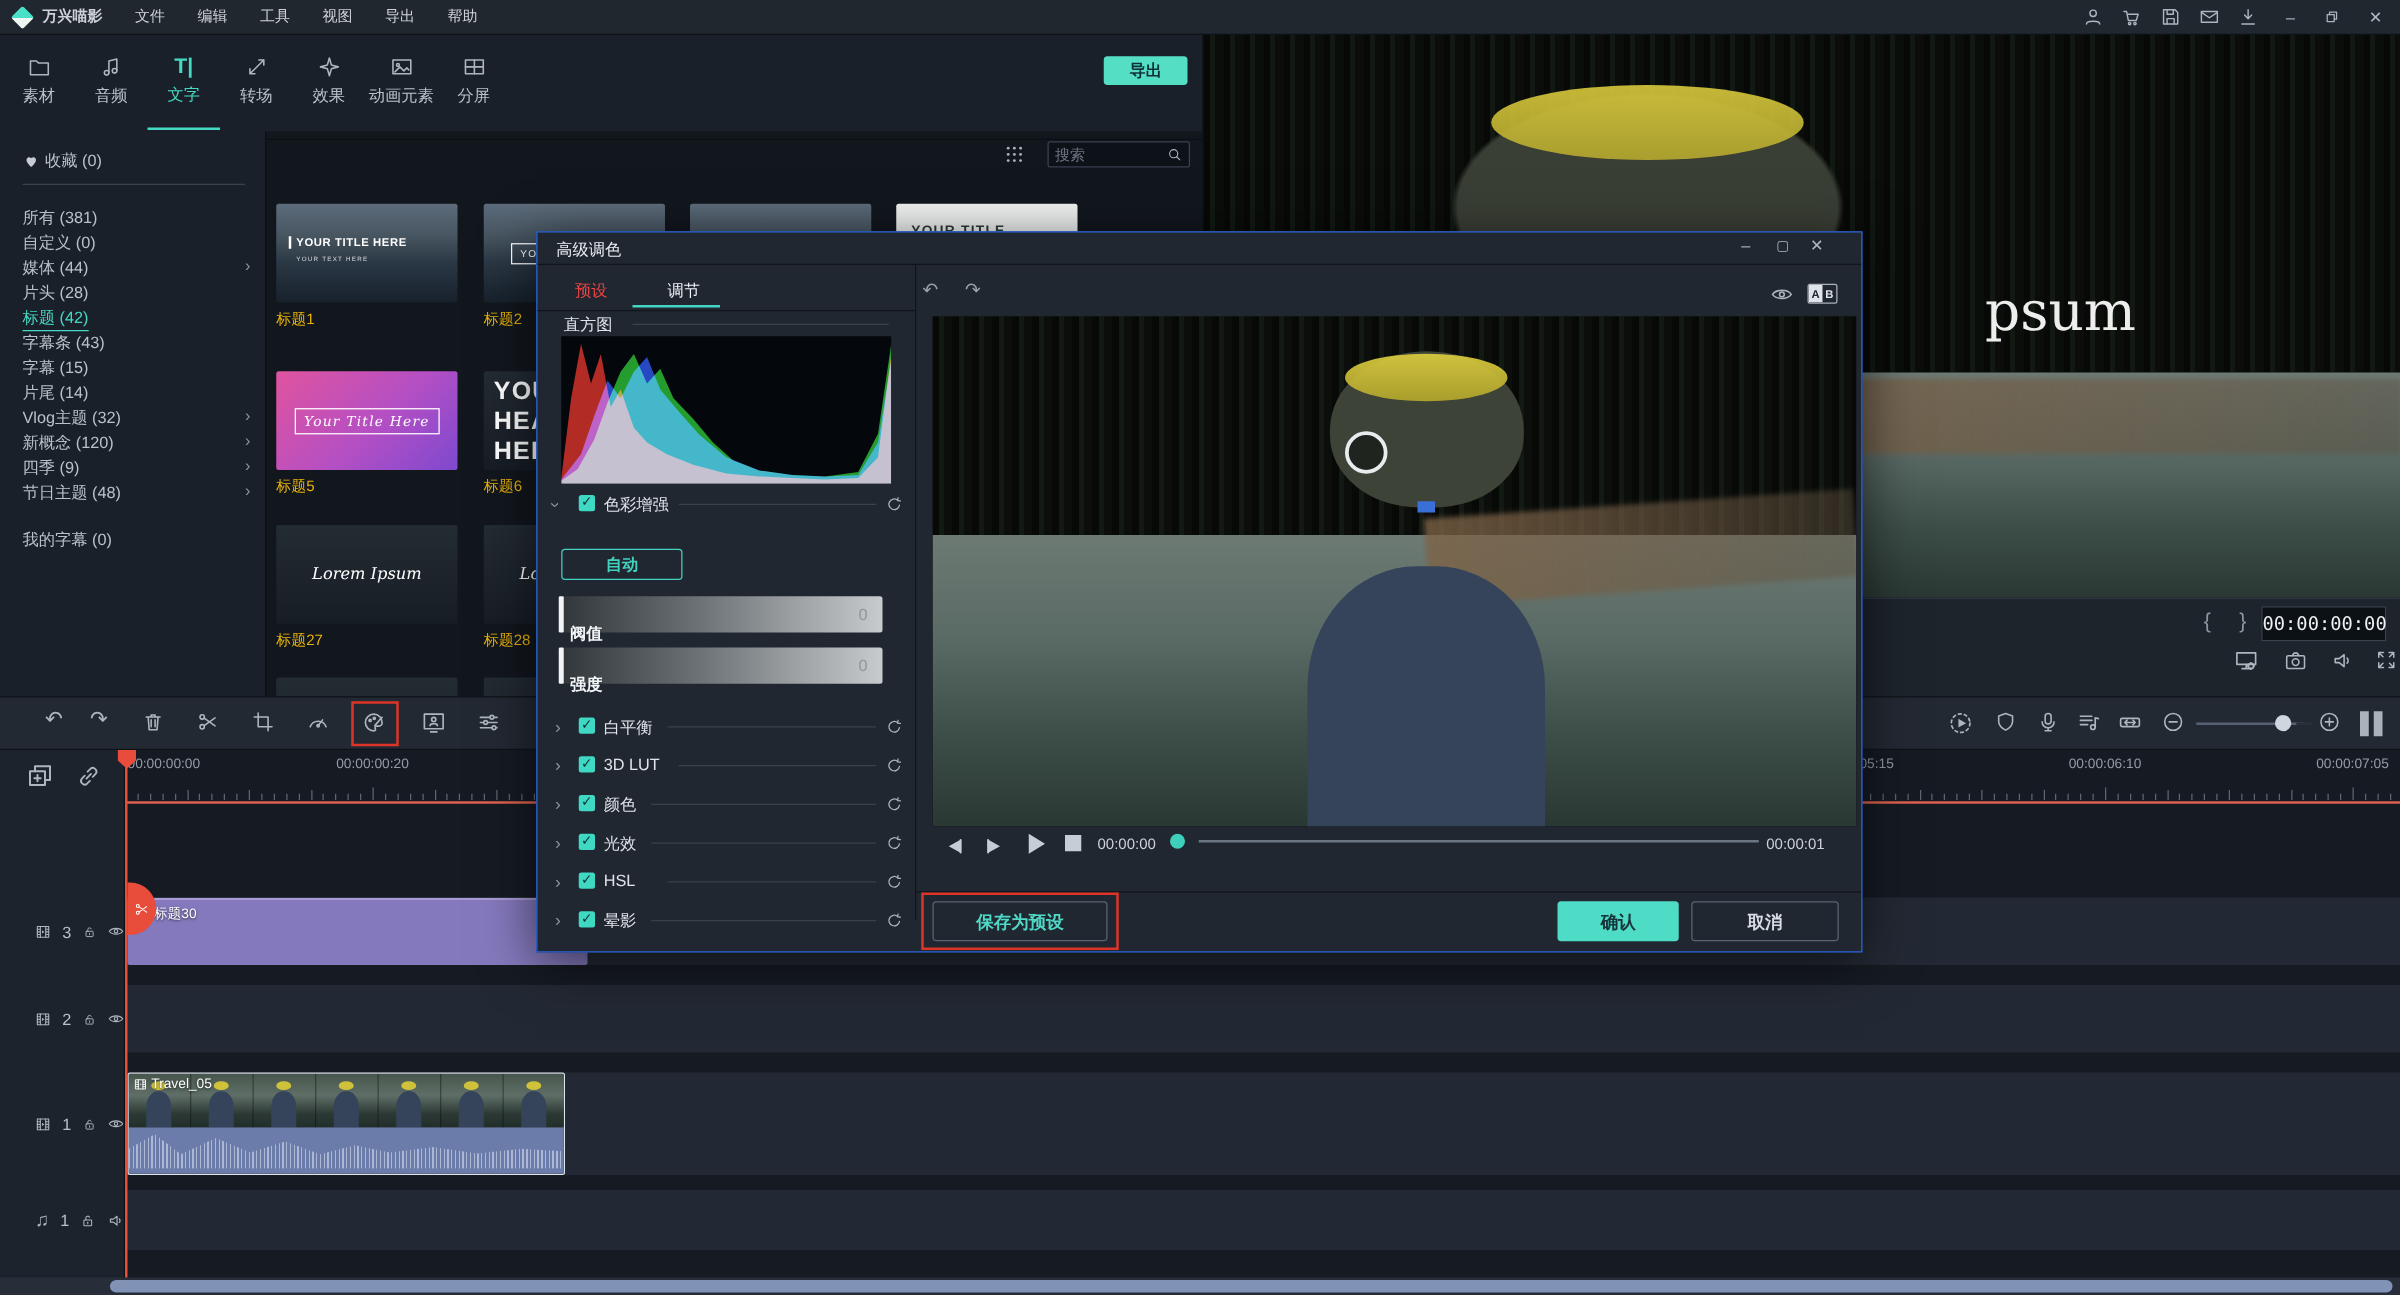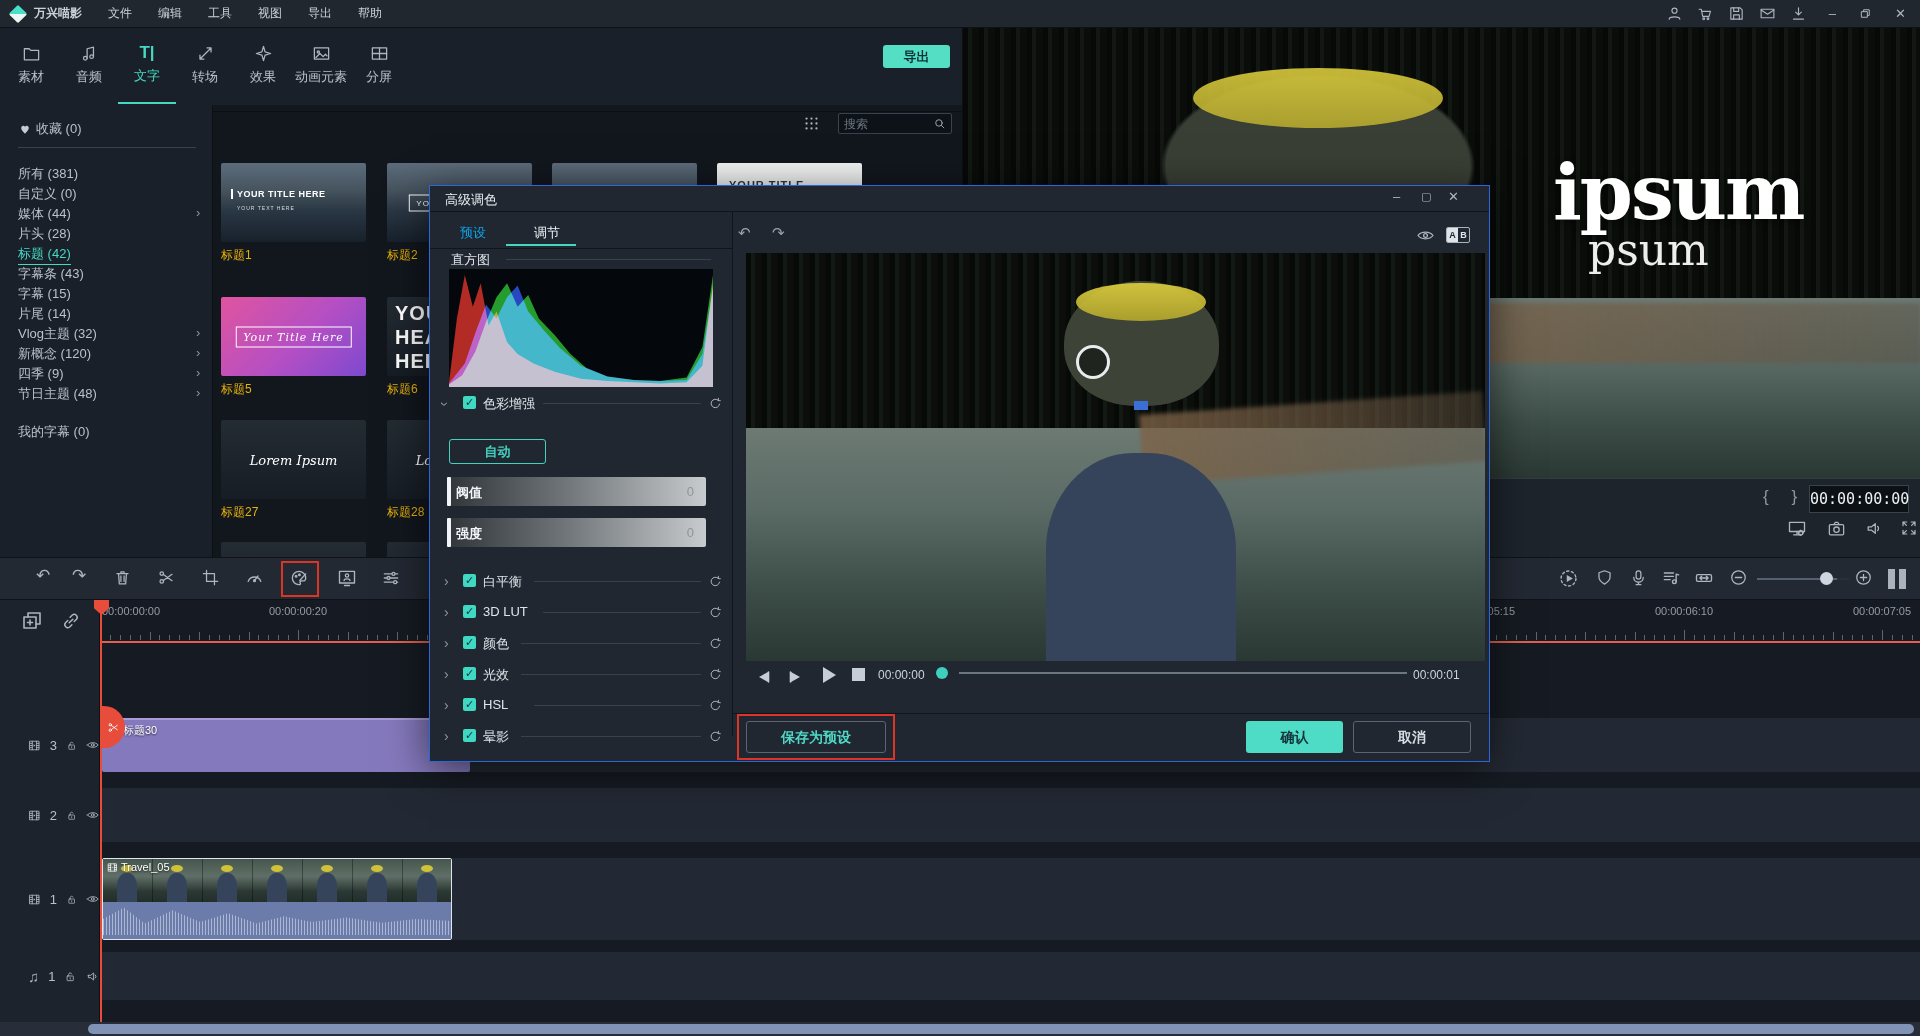--- a/index.html
+++ b/index.html
@@ -52,30 +52,30 @@
 #tl{left:0;top:600px;width:1920px;height:436px;background:#161b23}
 .trow{position:absolute;left:0;width:1920px;background:#232934}
 .hcell{position:absolute;left:0;width:100px;display:flex;align-items:center;gap:9px;padding-left:28px;color:#b9c0c8;font-size:13px}
 #ruler{position:absolute;left:0;top:0;width:1920px;height:43px}
 .tick{position:absolute;bottom:3px;width:1px;background:#5d6670}
 .rlabel{position:absolute;top:5px;font-size:11px;color:#939ca6;white-space:nowrap}
 .clip-label{font-size:11px;color:#fff;text-shadow:0 1px 2px rgba(0,0,0,.7);display:flex;align-items:center;gap:3px}
 
 #dlg{left:429px;top:185px;width:1061px;height:577px;background:#202730;border:1px solid #2b66dd;box-shadow:0 8px 40px rgba(0,0,0,.6);z-index:50}
 #dlg .pane-div{position:absolute;left:302px;top:26px;width:1px;height:524px;background:#11151b}
-.dtab{position:absolute;top:38px;font-size:13px;color:#0ea5e9;cursor:pointer}
+.dtab{position:absolute;top:38px;font-size:13px;color:#ef4444;cursor:pointer}
 .dtab.active{color:#eef2f6}
 .grow{position:absolute;left:0;width:302px;height:20px}
 .chev{position:absolute;color:#8e97a1;font-size:14px;line-height:14px;cursor:pointer}
 .cb{position:absolute;width:13px;height:13px;background:#3fd8c2;border-radius:2px;color:#123239;font-size:11px;font-weight:bold;text-align:center;line-height:13px;cursor:pointer}
 .glabel{position:absolute;font-size:13px;color:#dfe4e9;white-space:nowrap}
 .gline{position:absolute;height:1px;background:#3a414a}
 .reset{position:absolute;font-size:14px;color:#9aa3ad;line-height:14px;cursor:pointer}
 .slider{position:absolute;left:17px;width:259px;height:29px;background:linear-gradient(90deg,#303539 0%,#6e7478 45%,#c8cbcd 100%);border-radius:2px;cursor:pointer}
-.slider .sl{position:absolute;left:9px;top:7px;font-size:13px;color:#f2f5f7;font-weight:bold}
+.slider .sl{position:absolute;left:9px;top:21px;font-size:13px;color:#f2f5f7;font-weight:bold}
 .slider .sv{position:absolute;right:12px;top:7px;font-size:13px;color:#8f959a}
 .slider .handle{position:absolute;left:0;top:0;width:4px;height:29px;background:#f2f4f6;border-radius:1px}
 .dbtn{position:absolute;height:32px;border-radius:3px;font-size:14px;font-weight:bold;text-align:center;cursor:pointer}
 .red-box{position:absolute;border:2px solid #dd3428;z-index:60;pointer-events:none}
 .wm{font-size:13px;color:#aeb6bf;cursor:pointer}
 
 .forest{background:linear-gradient(180deg,#18241b 0%,#223326 55%,#2c3d31 100%)}
 .streaks{background:repeating-linear-gradient(90deg,rgba(0,0,0,.35) 0 5px,rgba(40,60,45,.25) 5px 9px,rgba(0,0,0,0) 9px 16px)}
 .water{background:linear-gradient(180deg,#6d7a74 0%,#5a6a64 35%,#3c4c46 70%,#2a3833 100%)}
 </style>
@@ -449,21 +449,20 @@
     </div>
   </div>
 
   <div id="preview" class="abs">
     <div id="pv-video" class="abs">
       <div class="abs forest streaks" style="left:0;top:0;width:958px;height:270px"></div>
       <div class="abs water" style="left:0;top:270px;width:958px;height:180px"></div>
       <div class="abs" style="left:520px;top:275px;width:438px;height:60px;background:linear-gradient(90deg,rgba(120,95,70,.75),rgba(90,75,60,.4));filter:blur(2px)"></div>
       <div class="abs" style="left:170px;top:30px;width:370px;height:180px;background:radial-gradient(ellipse at 50% 60%,#3a3f35 58%,rgba(58,63,53,0) 60%)"></div>
       <div class="abs" style="left:230px;top:40px;width:250px;height:60px;border-radius:50%;background:linear-gradient(180deg,#d9ca3c,#b6a92e);opacity:.9"></div>
-      <div class="abs" style="left:590px;top:120px;font-family:'DejaVu Serif','Liberation Serif',serif;font-weight:bold;font-size:76px;color:#fff;letter-spacing:-2px;text-shadow:0 2px 8px rgba(0,0,0,.45)">ipsum</div>
       <div class="abs" style="left:625px;top:196px;font-family:'DejaVu Serif','Liberation Serif',serif;font-size:44px;color:rgba(255,255,255,.93)">psum</div>
     </div>
     <div id="pv-bar" class="abs">
       <span class="abs" style="left:800px;top:8px;font-size:17px;color:#8d959f;letter-spacing:9px">{ }</span>
       <div class="abs ts-box" style="left:846px;top:6px;width:100px;height:28px;line-height:26px">00:00:00:00</div>
       <svg class="ic abs" style="left:824px;top:40px;width:20px;height:20px">
           <use href="#i-monitor"></use>
         </svg>
       <svg class="ic abs" style="left:864px;top:40px;width:19px;height:19px">
           <use href="#i-camera"></use>

